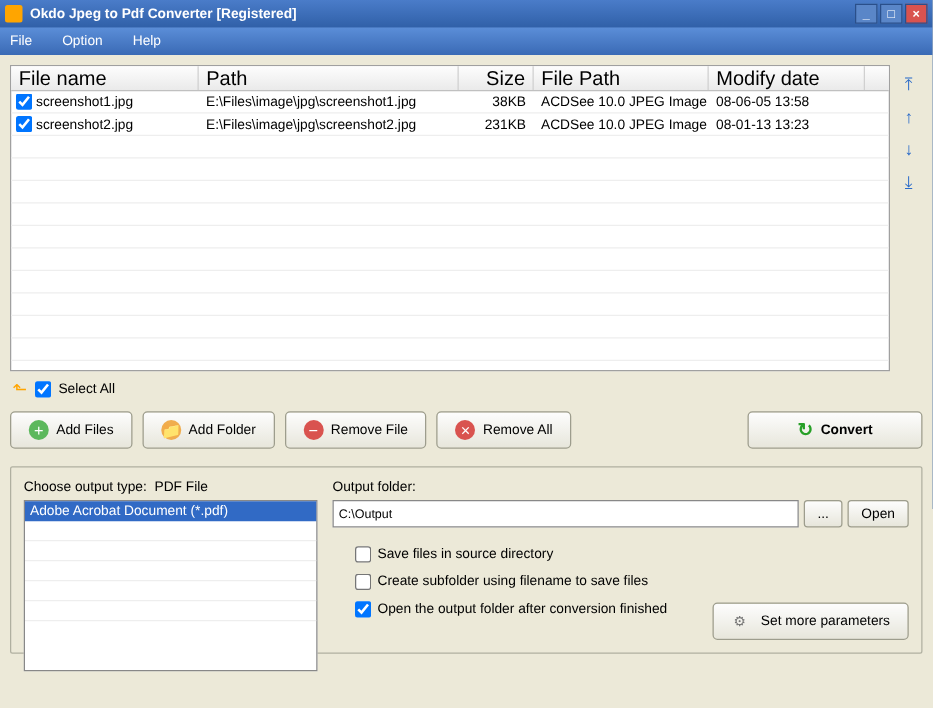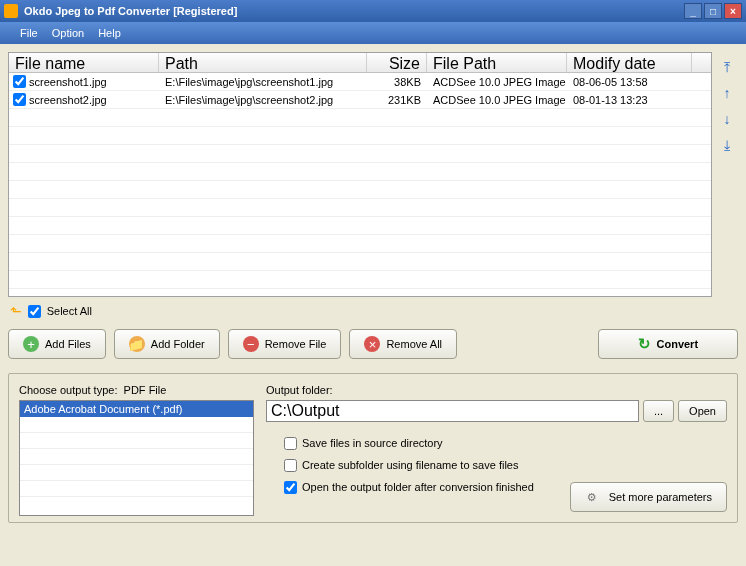--- a/index.html
+++ b/index.html
@@ -5,21 +5,21 @@
 * { box-sizing: border-box; margin: 0; padding: 0; font-family: Tahoma, Arial, sans-serif; font-size: 11px; }
 body { background: #3b66aa; width: 746px; height: 566px; overflow: hidden; }
 
 .titlebar { height: 22px; background: linear-gradient(#4a7cc9, #3060a8); display: flex; align-items: center; padding: 0 4px; color: #fff; font-weight: bold; }
 .titlebar .logo { width: 14px; height: 14px; margin-right: 6px; background: orange; border-radius: 2px; position:relative; }
 .titlebar .title { flex: 1; }
 .titlebar .win-btns { display: flex; gap: 2px; }
 .titlebar .win-btn { width: 18px; height: 16px; background: #5a86c8; border: 1px solid #2a4f8a; display:flex; align-items:center; justify-content:center; color:#fff; font-size:10px; cursor:pointer; }
 .titlebar .win-btn.close { background: #d9534f; }
 
-.menubar { height: 22px; background: linear-gradient(#5b8ed8, #3a6ab5); display: flex; align-items: center; padding: 0 20px; color: #fff; gap: 14px; }
+.menubar { height: 22px; background: linear-gradient(#5b8ed8, #3a6ab5); display: flex; align-items: center; padding: 0 8px; color: #fff; gap: 24px; }
 .menubar span { cursor: pointer; }
 
 .client { background: #ece9d8; height: 522px; padding: 8px; }
 
 .file-area { display:flex; gap:4px; }
 .file-table-wrap { flex:1; border: 1px solid #a0a0a0; background:#fff; height: 245px; display:flex; flex-direction:column; }
 .thead { display:flex; background: linear-gradient(#fdfdfd, #eaeaea); border-bottom:1px solid #c0c0c0; height:20px; }
 .thead div { padding: 2px 6px; border-right:1px solid #d0d0d0; font-size:16px; overflow:hidden; white-space:nowrap; }
 .col-name { width:150px; }
 .col-path { width:208px; }
@@ -43,27 +43,27 @@
 .btn .ic { width:16px; height:16px; display:flex; align-items:center; justify-content:center; font-size:13px; border-radius:8px; color:#fff; }
 .ic-add { background:#5cb85c; }
 .ic-folder { background:#f0ad4e; }
 .ic-remove { background:#d9534f; }
 .btn.convert { width:140px; justify-content:center; font-weight:bold; }
 .spacer { flex:1; }
 
 .bottom-panel { margin-top:14px; border:1px solid #b0b0a0; height:150px; border-radius:2px; padding:10px; display:flex; gap:12px; position:relative; }
 .bottom-left { width:235px; }
 .label { font-size:11px; margin-bottom:4px; display:block; }
-.type-list { border:1px solid #888; background:#fff; height:116px; }
+.type-list { border:1px solid #888; background:#fff; height:137px; }
 .type-list .item { background:#316ac5; color:#fff; padding:2px 4px; height:16px; }
 .type-list .empty { height:16px; border-bottom:1px solid #eee; }
 
 .bottom-right { flex:1; }
 .out-row { display:flex; gap:4px; margin-bottom:10px; }
-.out-row input[type=text] { flex:1; height:22px; border:1px solid #888; padding:0 4px; font-size:16px; }
+.out-row input[type=text] { flex:1; height:22px; border:1px solid #888; padding:0 4px; font-size:10px; }
 .smbtn { height:22px; padding:0 10px; background: linear-gradient(#fdfdfd, #e7e6db); border:1px solid #9d9d8d; border-radius:3px; cursor:pointer; font-size:11px; }
 .check-row { display:flex; align-items:center; gap:5px; height:22px; font-size:11px;margin-left:18px; }
 .btn-more { position:absolute; right:10px; bottom:10px; }
 .ic-gear { width:14px; height:14px; display:inline-flex; align-items:center; justify-content:center; color:#777; margin-right:4px; }
 .ic-conv { color:#27a027; font-size:15px; font-weight:bold; }
 </style>
 </head>
 <body>
 
 <div class="titlebar">

